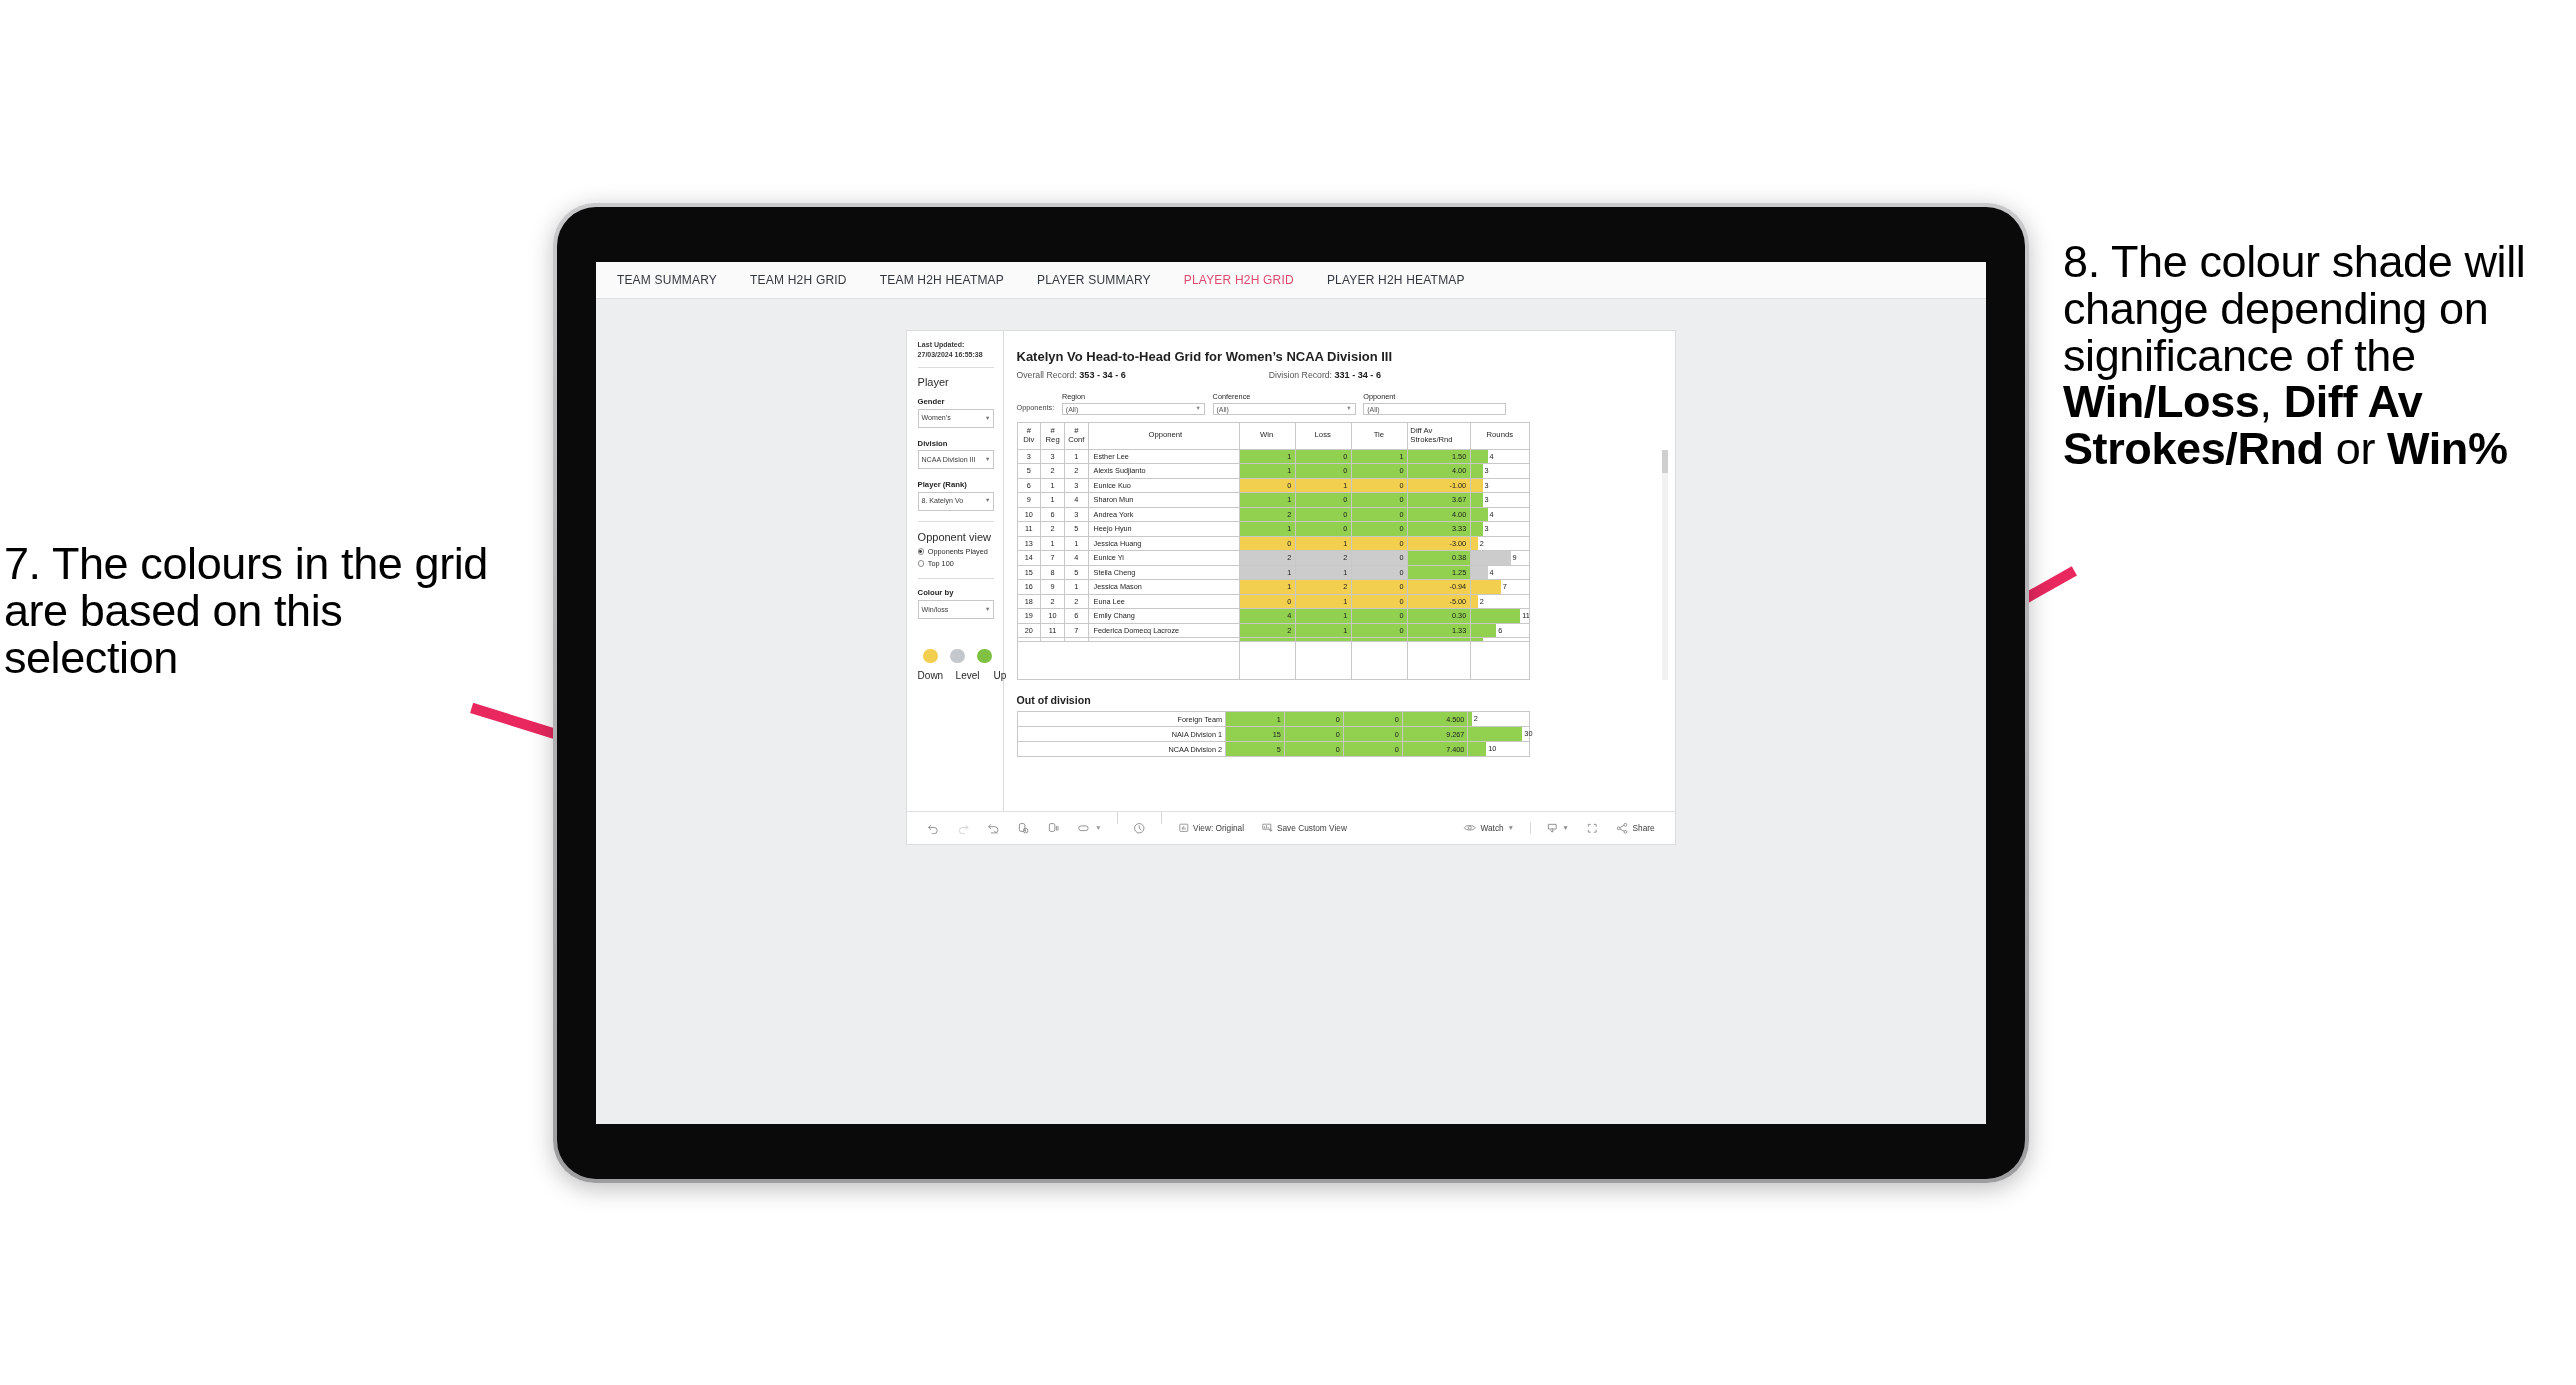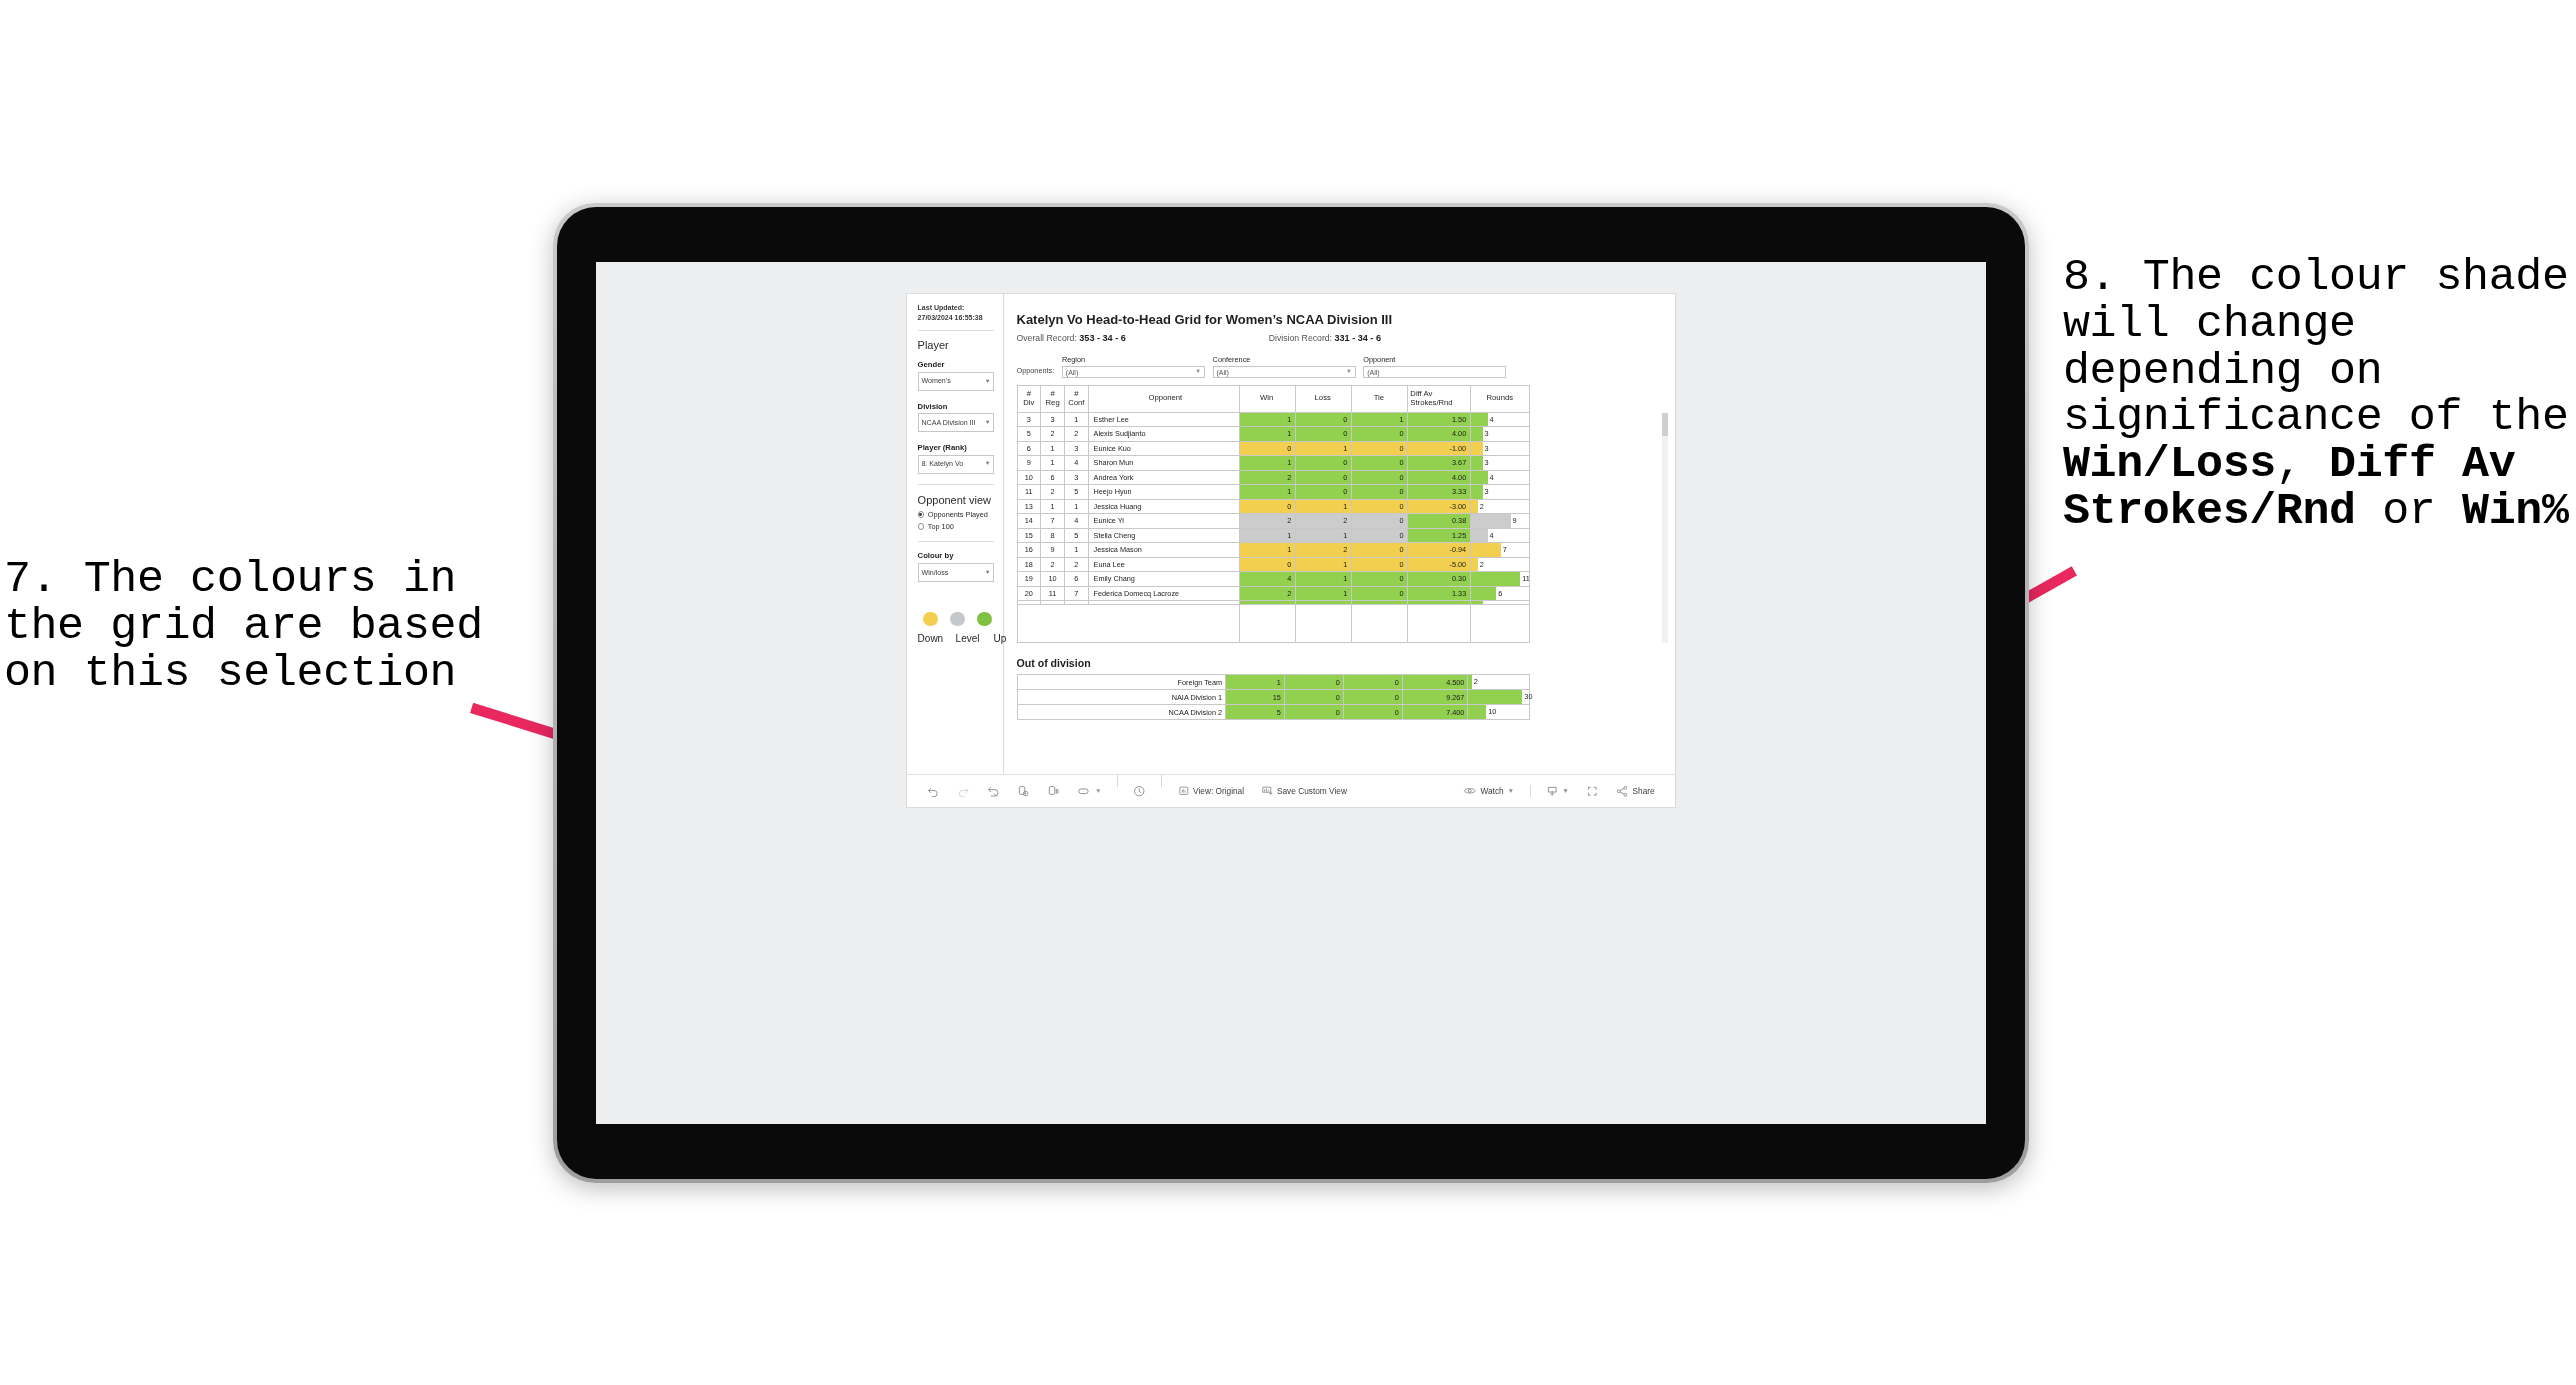--- a/index.html
+++ b/index.html
@@ -9,26 +9,25 @@
     background: #ffffff;
     font-family: "Liberation Sans", sans-serif;
     position: relative;
     overflow: hidden;
   }
 
   
   .annot {
     position: absolute;
     color: #000;
-    font-family: Liberation Mono, monospace;
+    font-family: Liberation Sans, sans-serif;
     font-size: 45px;
     line-height: 1.04;
     font-weight: 400;
     letter-spacing: -0.4px;
-    margin-top: 16px;
   }
   #annot-left { left: 3.9px; top: 541px; width: 510px; }
   #annot-right { left: 2063px; top: 239px; width: 510px; }
   .annot b { font-weight: 700; }
 
   
   .arrow { position: absolute; }
 
   
   #tablet {
@@ -292,20 +291,28 @@
 <svg class="arrow" id="arrow-right" style="left:1680px; top:563px;" width="404" height="212" viewBox="0 0 420 220">
   <path d="M410,8 L95,185" stroke="#e8285f" stroke-width="11" fill="none"></path>
   <path d="M80,193 L140,160 L130,200 Z" fill="#e8285f"></path>
 </svg>
 
 <div id="tablet">
   <div id="tablet-body">
     <div id="screen">
 
 
+      <div id="sub-nav">
+        <div class="subnav-item">TEAM SUMMARY</div>
+        <div class="subnav-item">TEAM H2H GRID</div>
+        <div class="subnav-item">TEAM H2H HEATMAP</div>
+        <div class="subnav-item">PLAYER SUMMARY</div>
+        <div class="subnav-item active">PLAYER H2H GRID</div>
+        <div class="subnav-item">PLAYER H2H HEATMAP</div>
+      </div>
 
       <div id="canvas">
         <div id="workbook">
           <div id="wb-inner">
 
             <aside id="sidebar">
               <div id="last-updated">Last Updated: 27/03/2024 16:55:38</div>
               <div class="hr"></div>
               <div class="side-h">Player</div>
 

